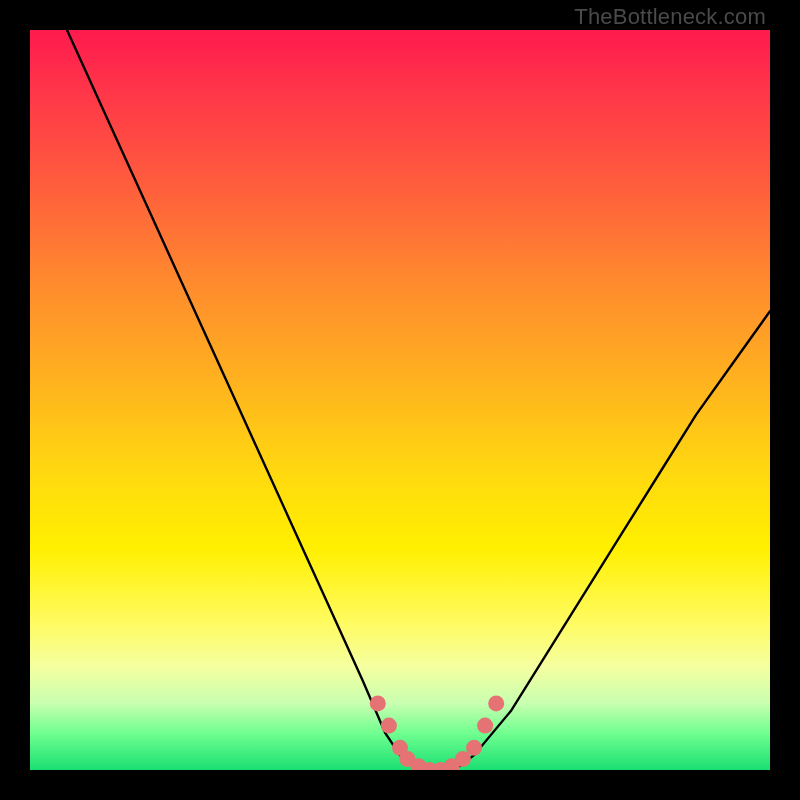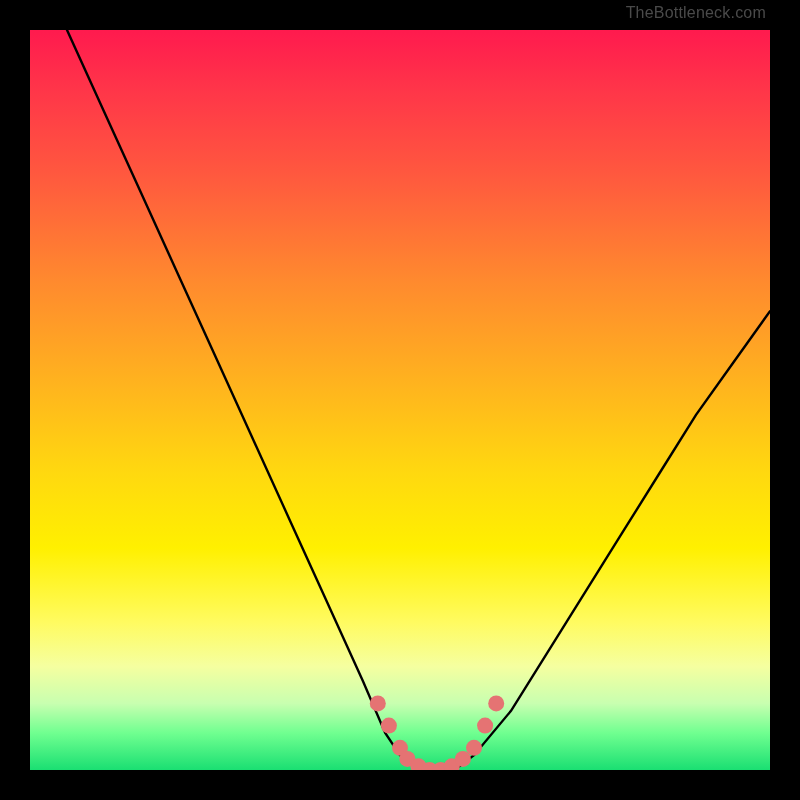--- a/index.html
+++ b/index.html
@@ -39,21 +39,21 @@
       #c8ffb0 91%,
       #70ff90 95%,
       #1adf72 100%
     );
   }
   .watermark {
     position: absolute;
     top: 4px;
     right: 34px;
     color: #4a4a4a;
-    font-size: 16px;
+    font-size: 22px;
     font-weight: 500;
     letter-spacing: 0.2px;
     user-select: none;
   }
   svg.curve {
     position: absolute;
     left: 0;
     top: 0;
     width: 740px;
     height: 740px;

